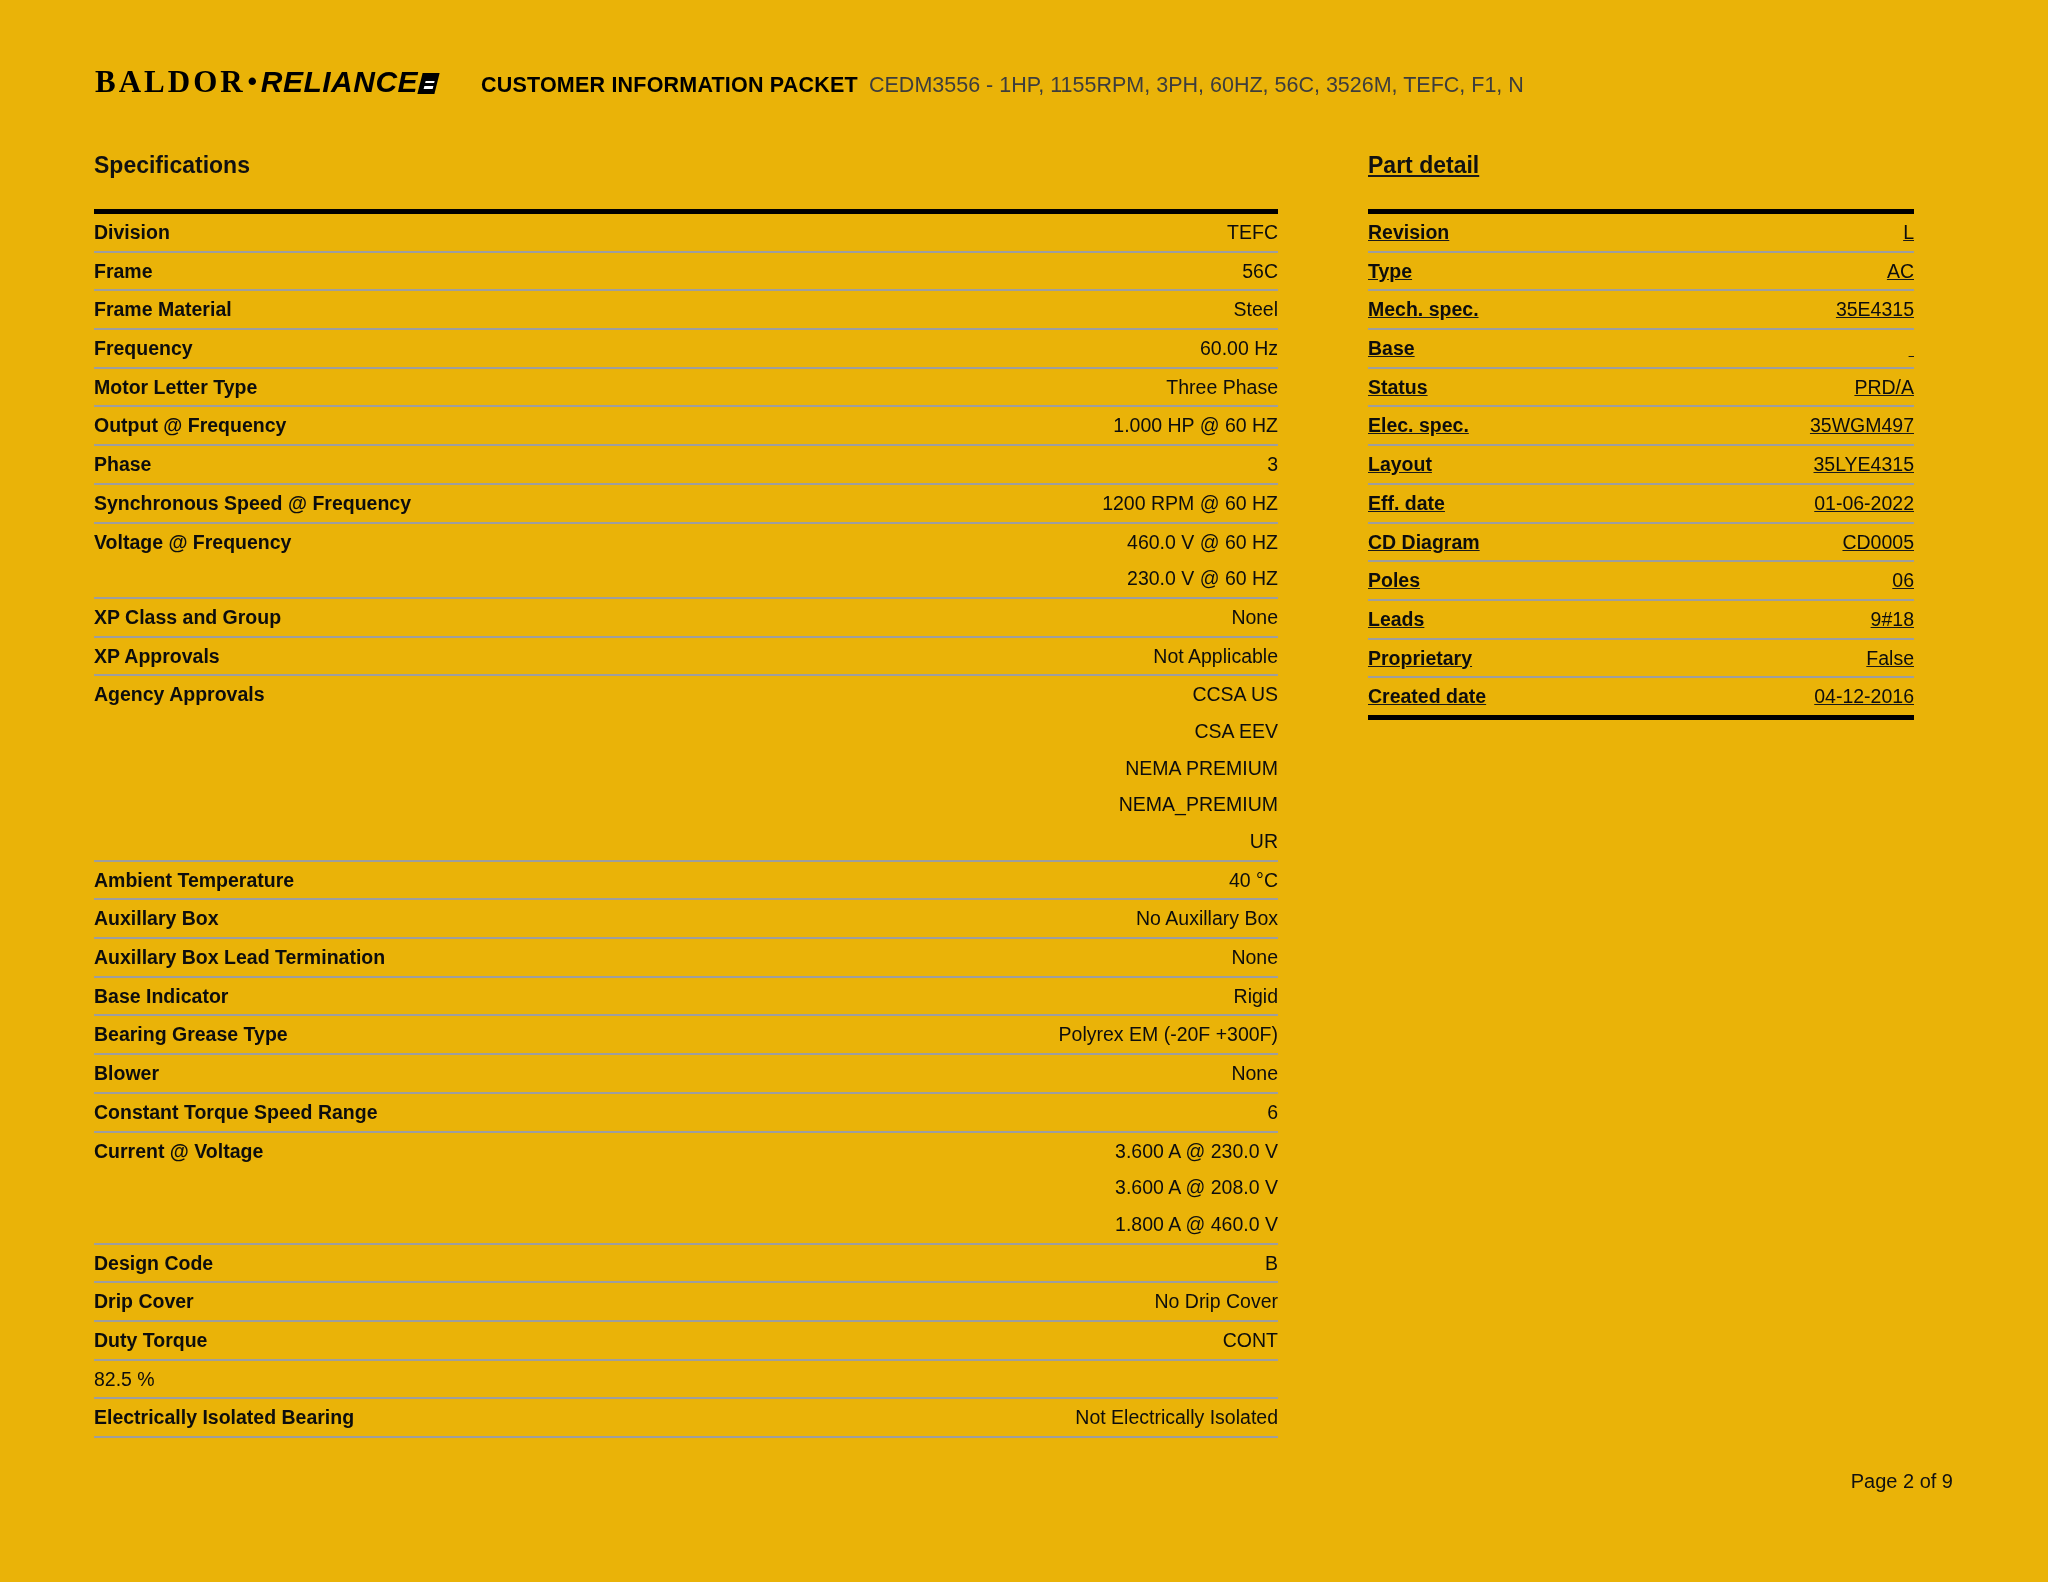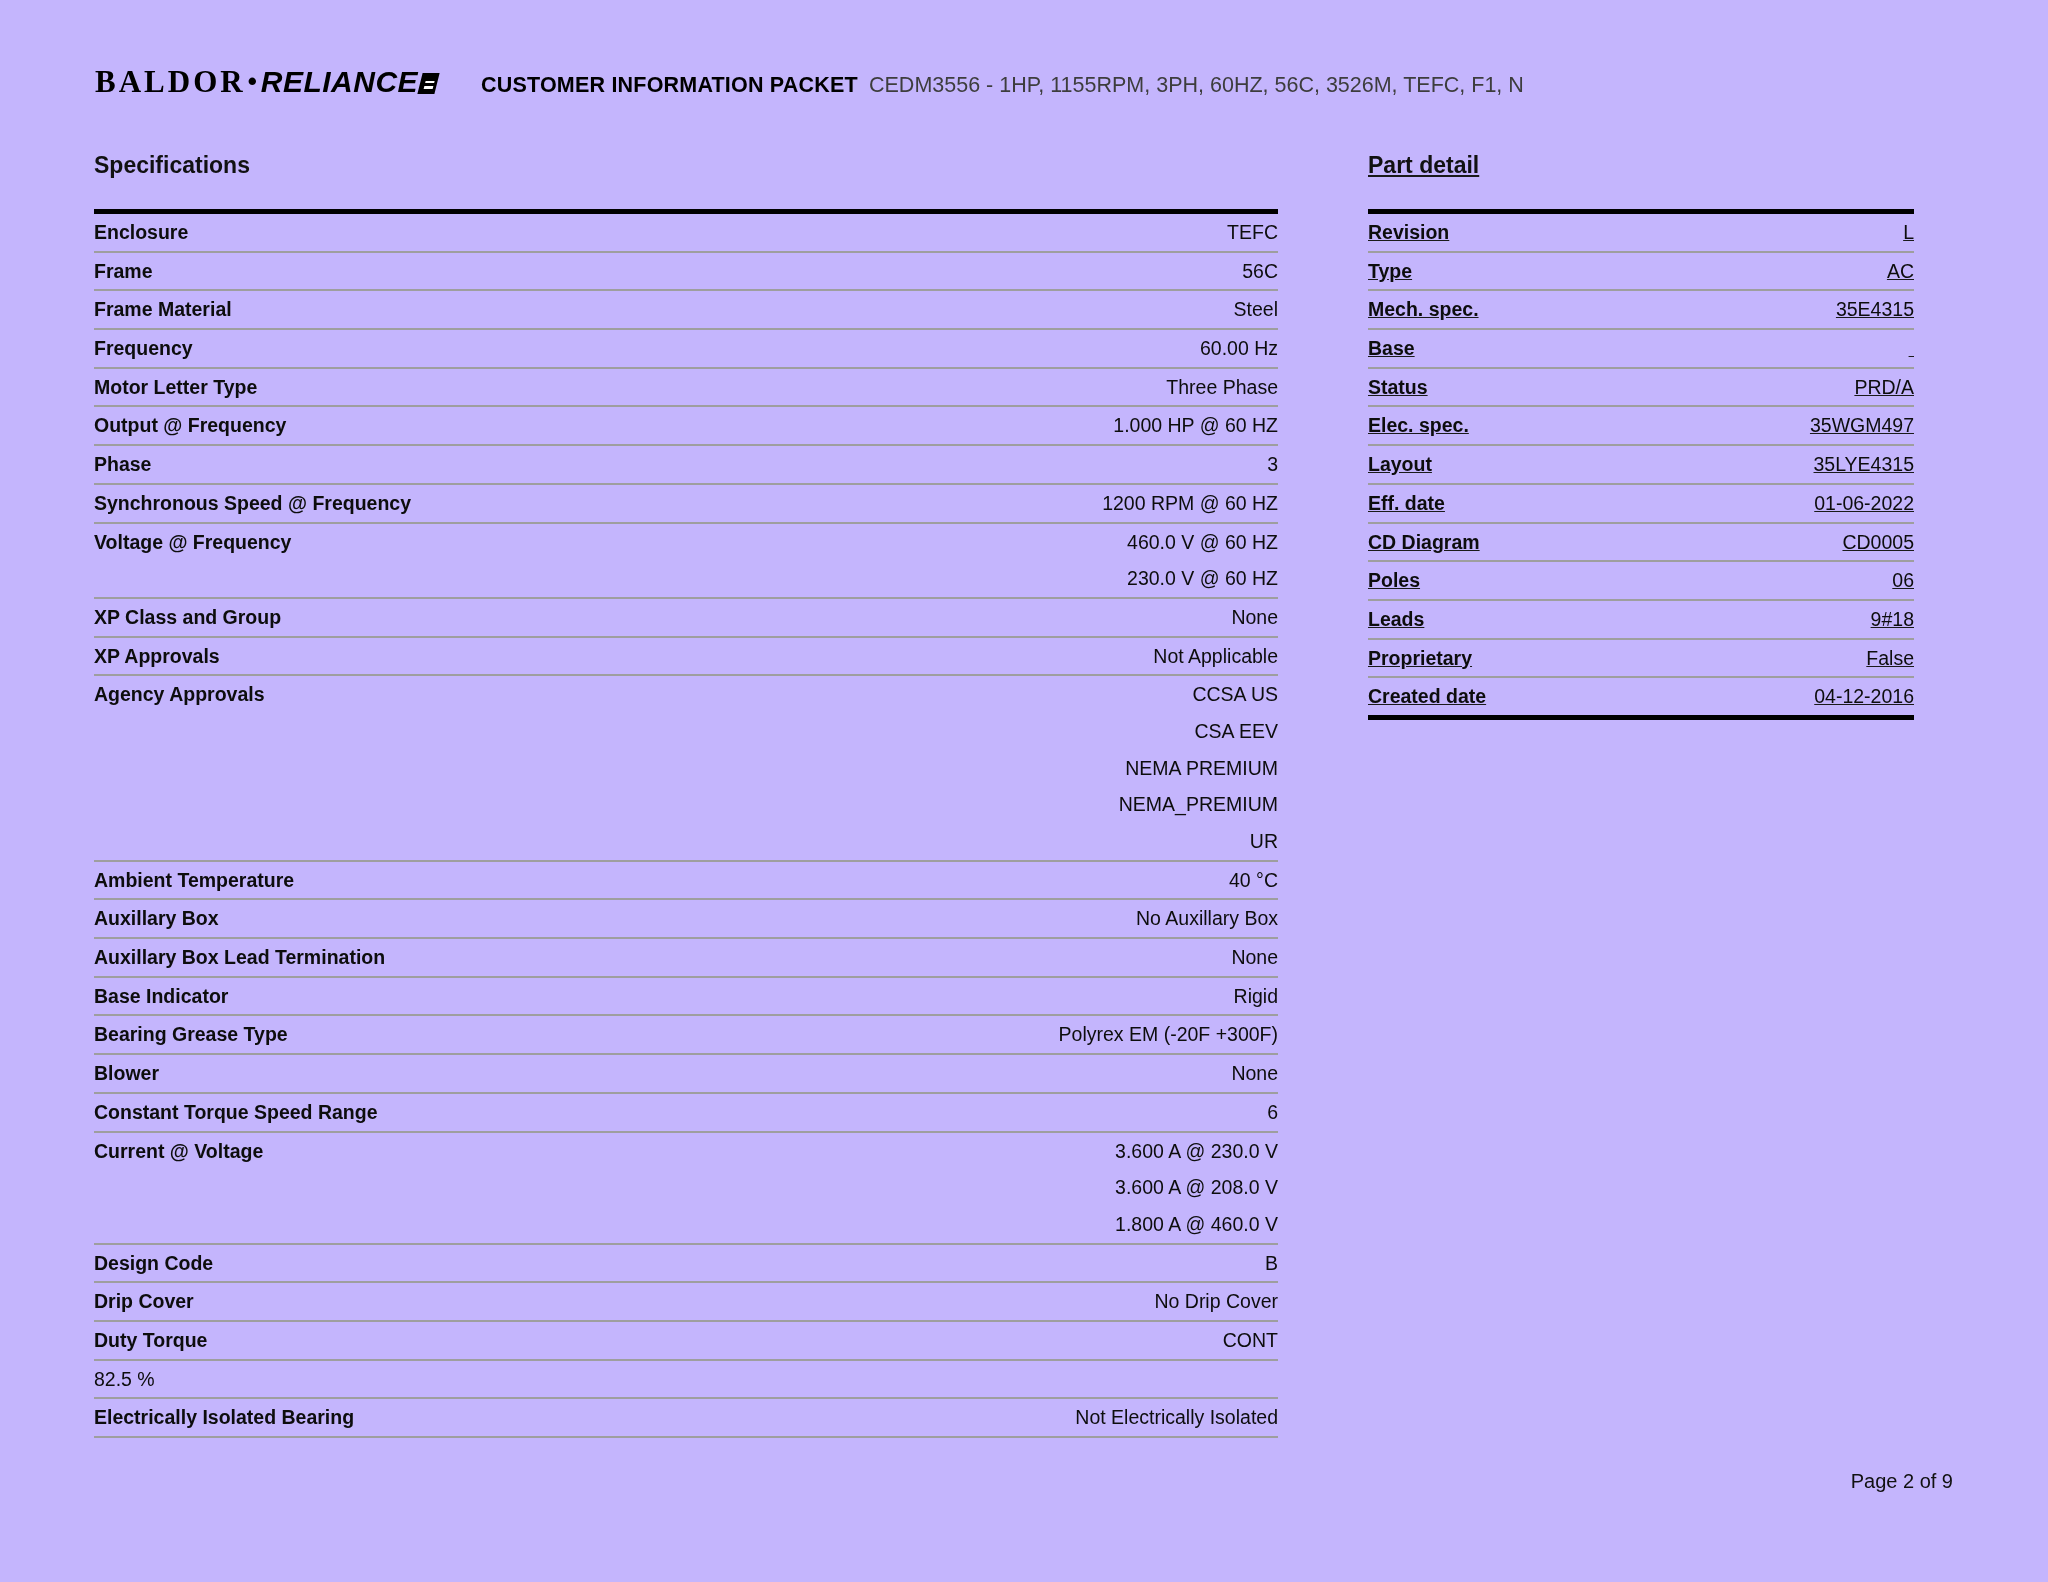--- a/index.html
+++ b/index.html
@@ -4,21 +4,21 @@
 <style>
   html, body {
     margin: 0;
     padding: 0;
     background: #ffffff;
   }
   .page {
     position: relative;
     width: 2048px;
     height: 1582px;
-    background: #c4b5fd;
+    background: #eab308;
     font-family: "Liberation Sans", sans-serif;
     color: #1a1a1a;
     overflow: hidden;
   }
 
   
   .logo {
     position: absolute;
     left: 95px;
     top: 64px;
@@ -141,21 +141,21 @@
   <div class="logo">
     <span class="logo-baldor">BALDOR</span><span class="logo-dot">•</span><span class="logo-reliance">RELIANCE</span><span class="logo-mark"></span>
   </div>
   <div class="doc-title">CUSTOMER INFORMATION PACKET</div>
   <div class="part-number">CEDM3556 - 1HP, 1155RPM, 3PH, 60HZ, 56C, 3526M, TEFC, F1, N</div>
 
   <section class="col col-left">
     <h2 class="section-title">Specifications</h2>
     <div class="dtable dtable-left" id="spec-table">
         <div class="group">
-          <div class="lbl">Enclosure</div>
+          <div class="lbl">Division</div>
           <div class="vals">
             <div class="val-line">TEFC</div>
           </div>
         </div>
         <div class="group">
           <div class="lbl">Frame</div>
           <div class="vals">
             <div class="val-line">56C</div>
           </div>
         </div>

